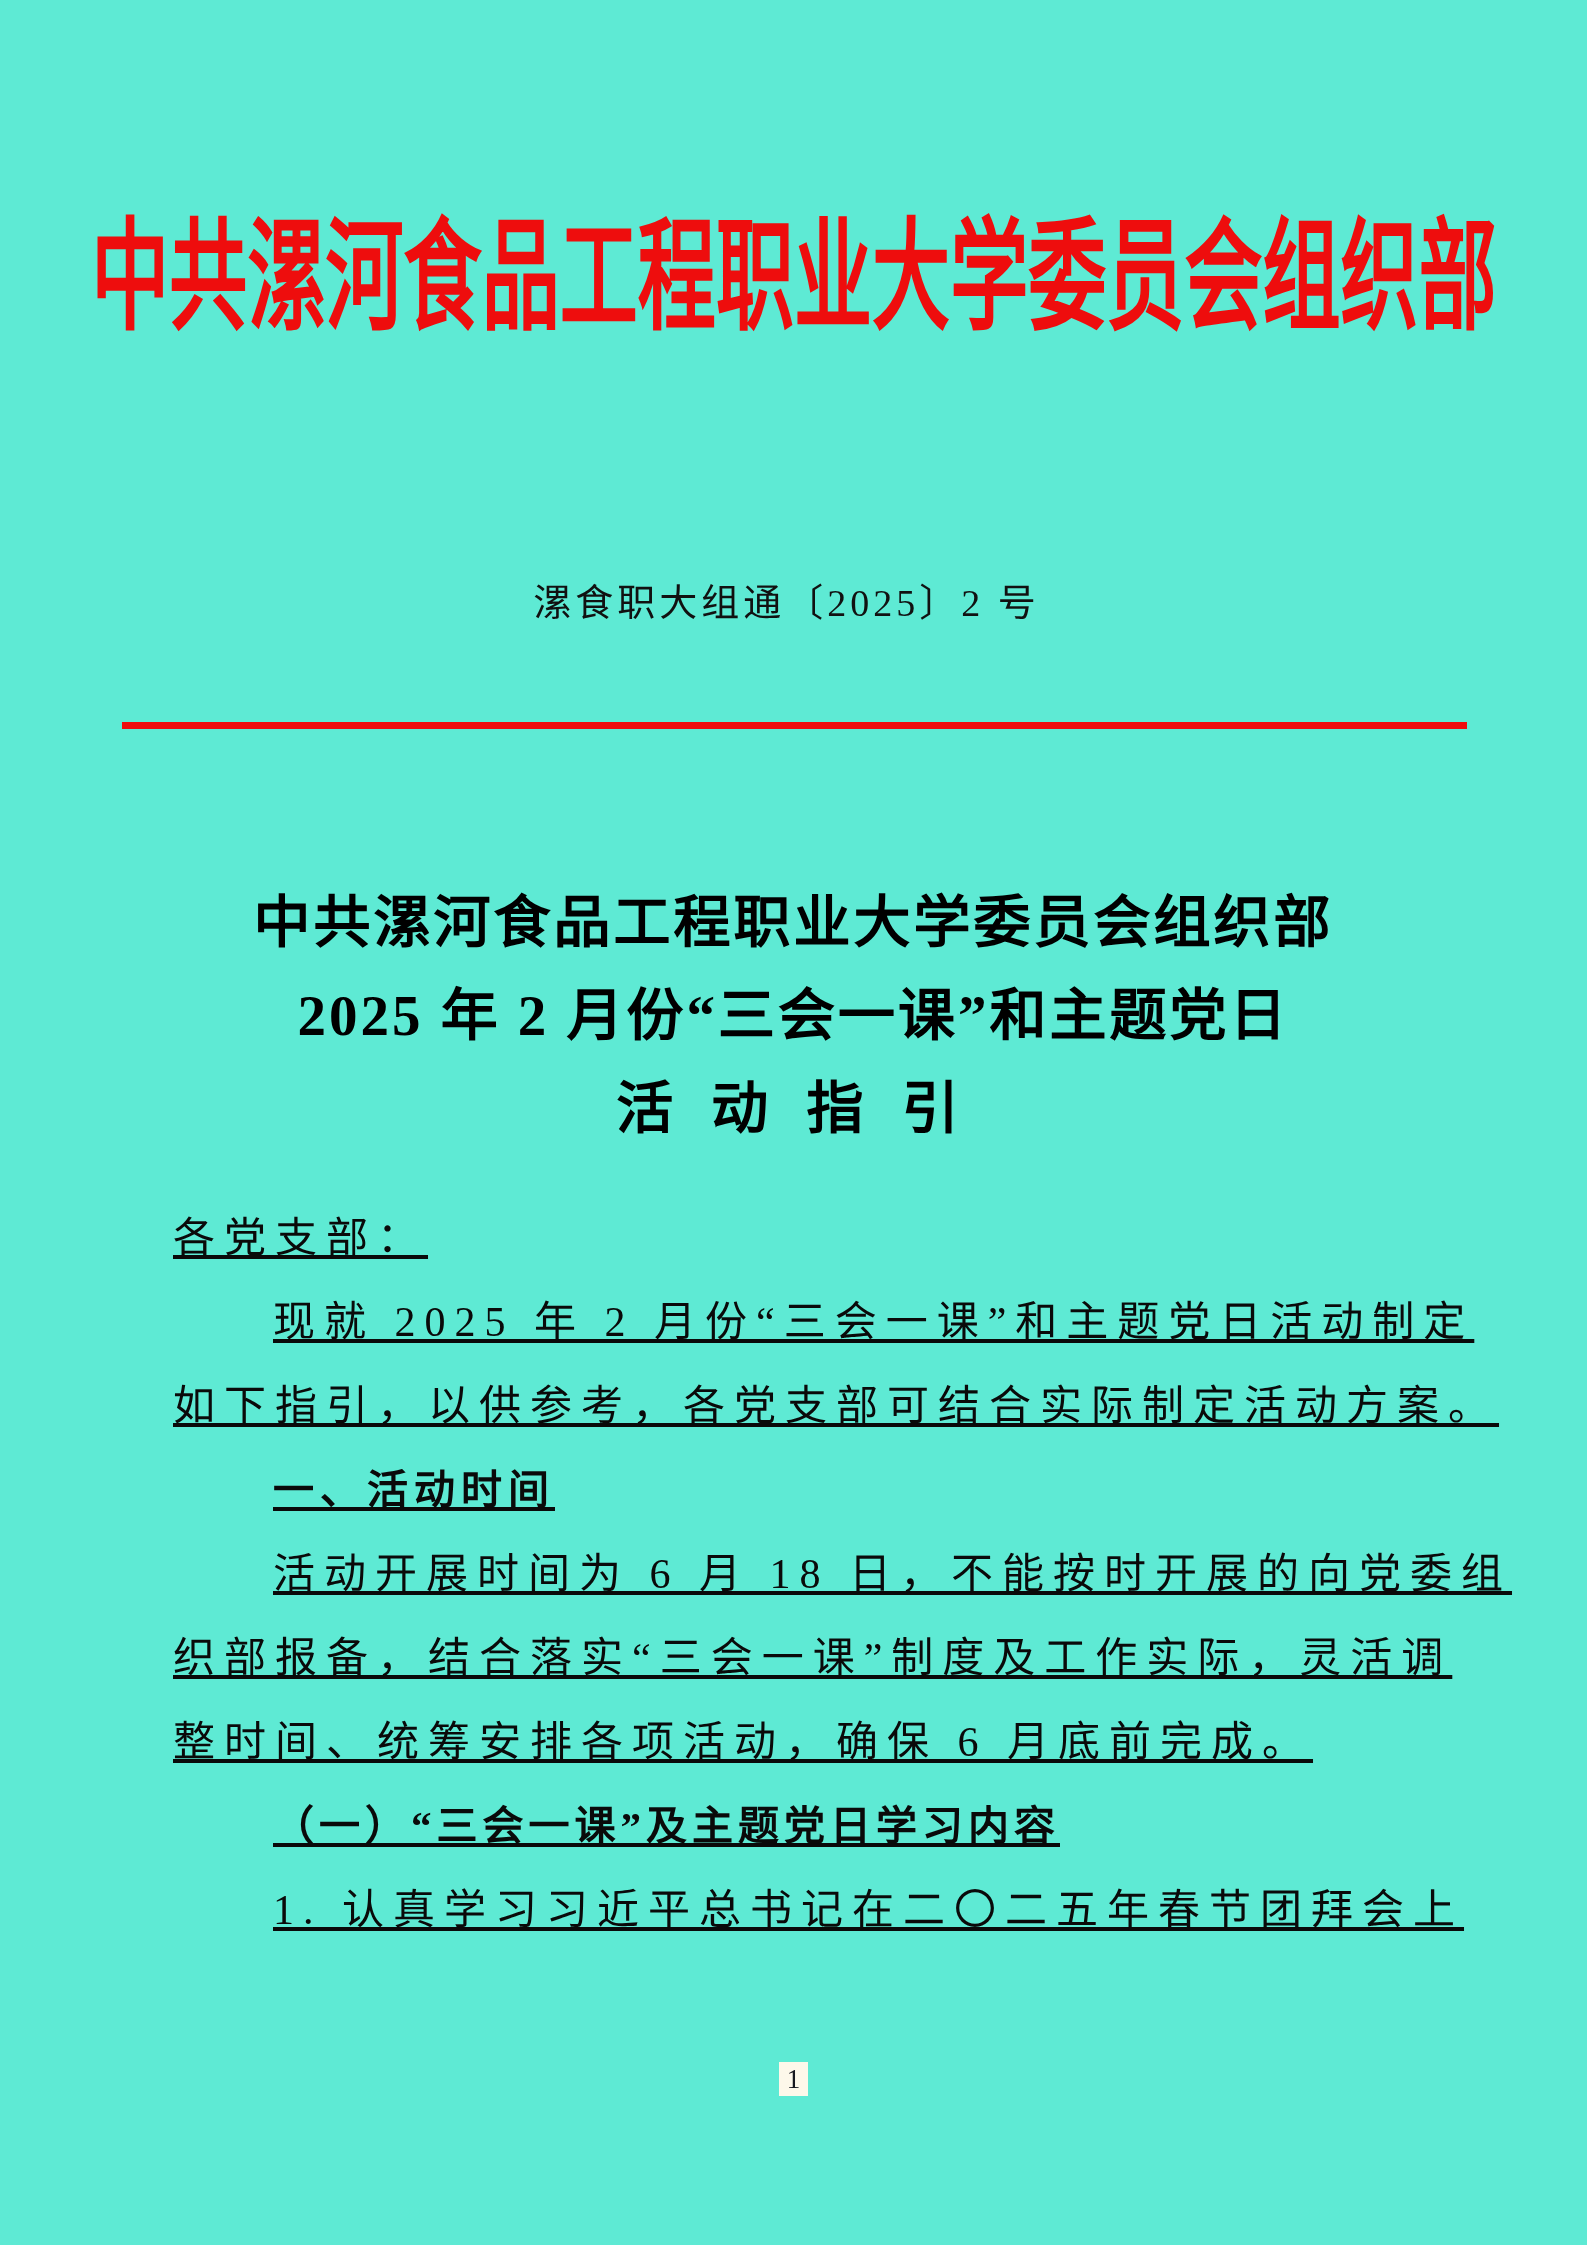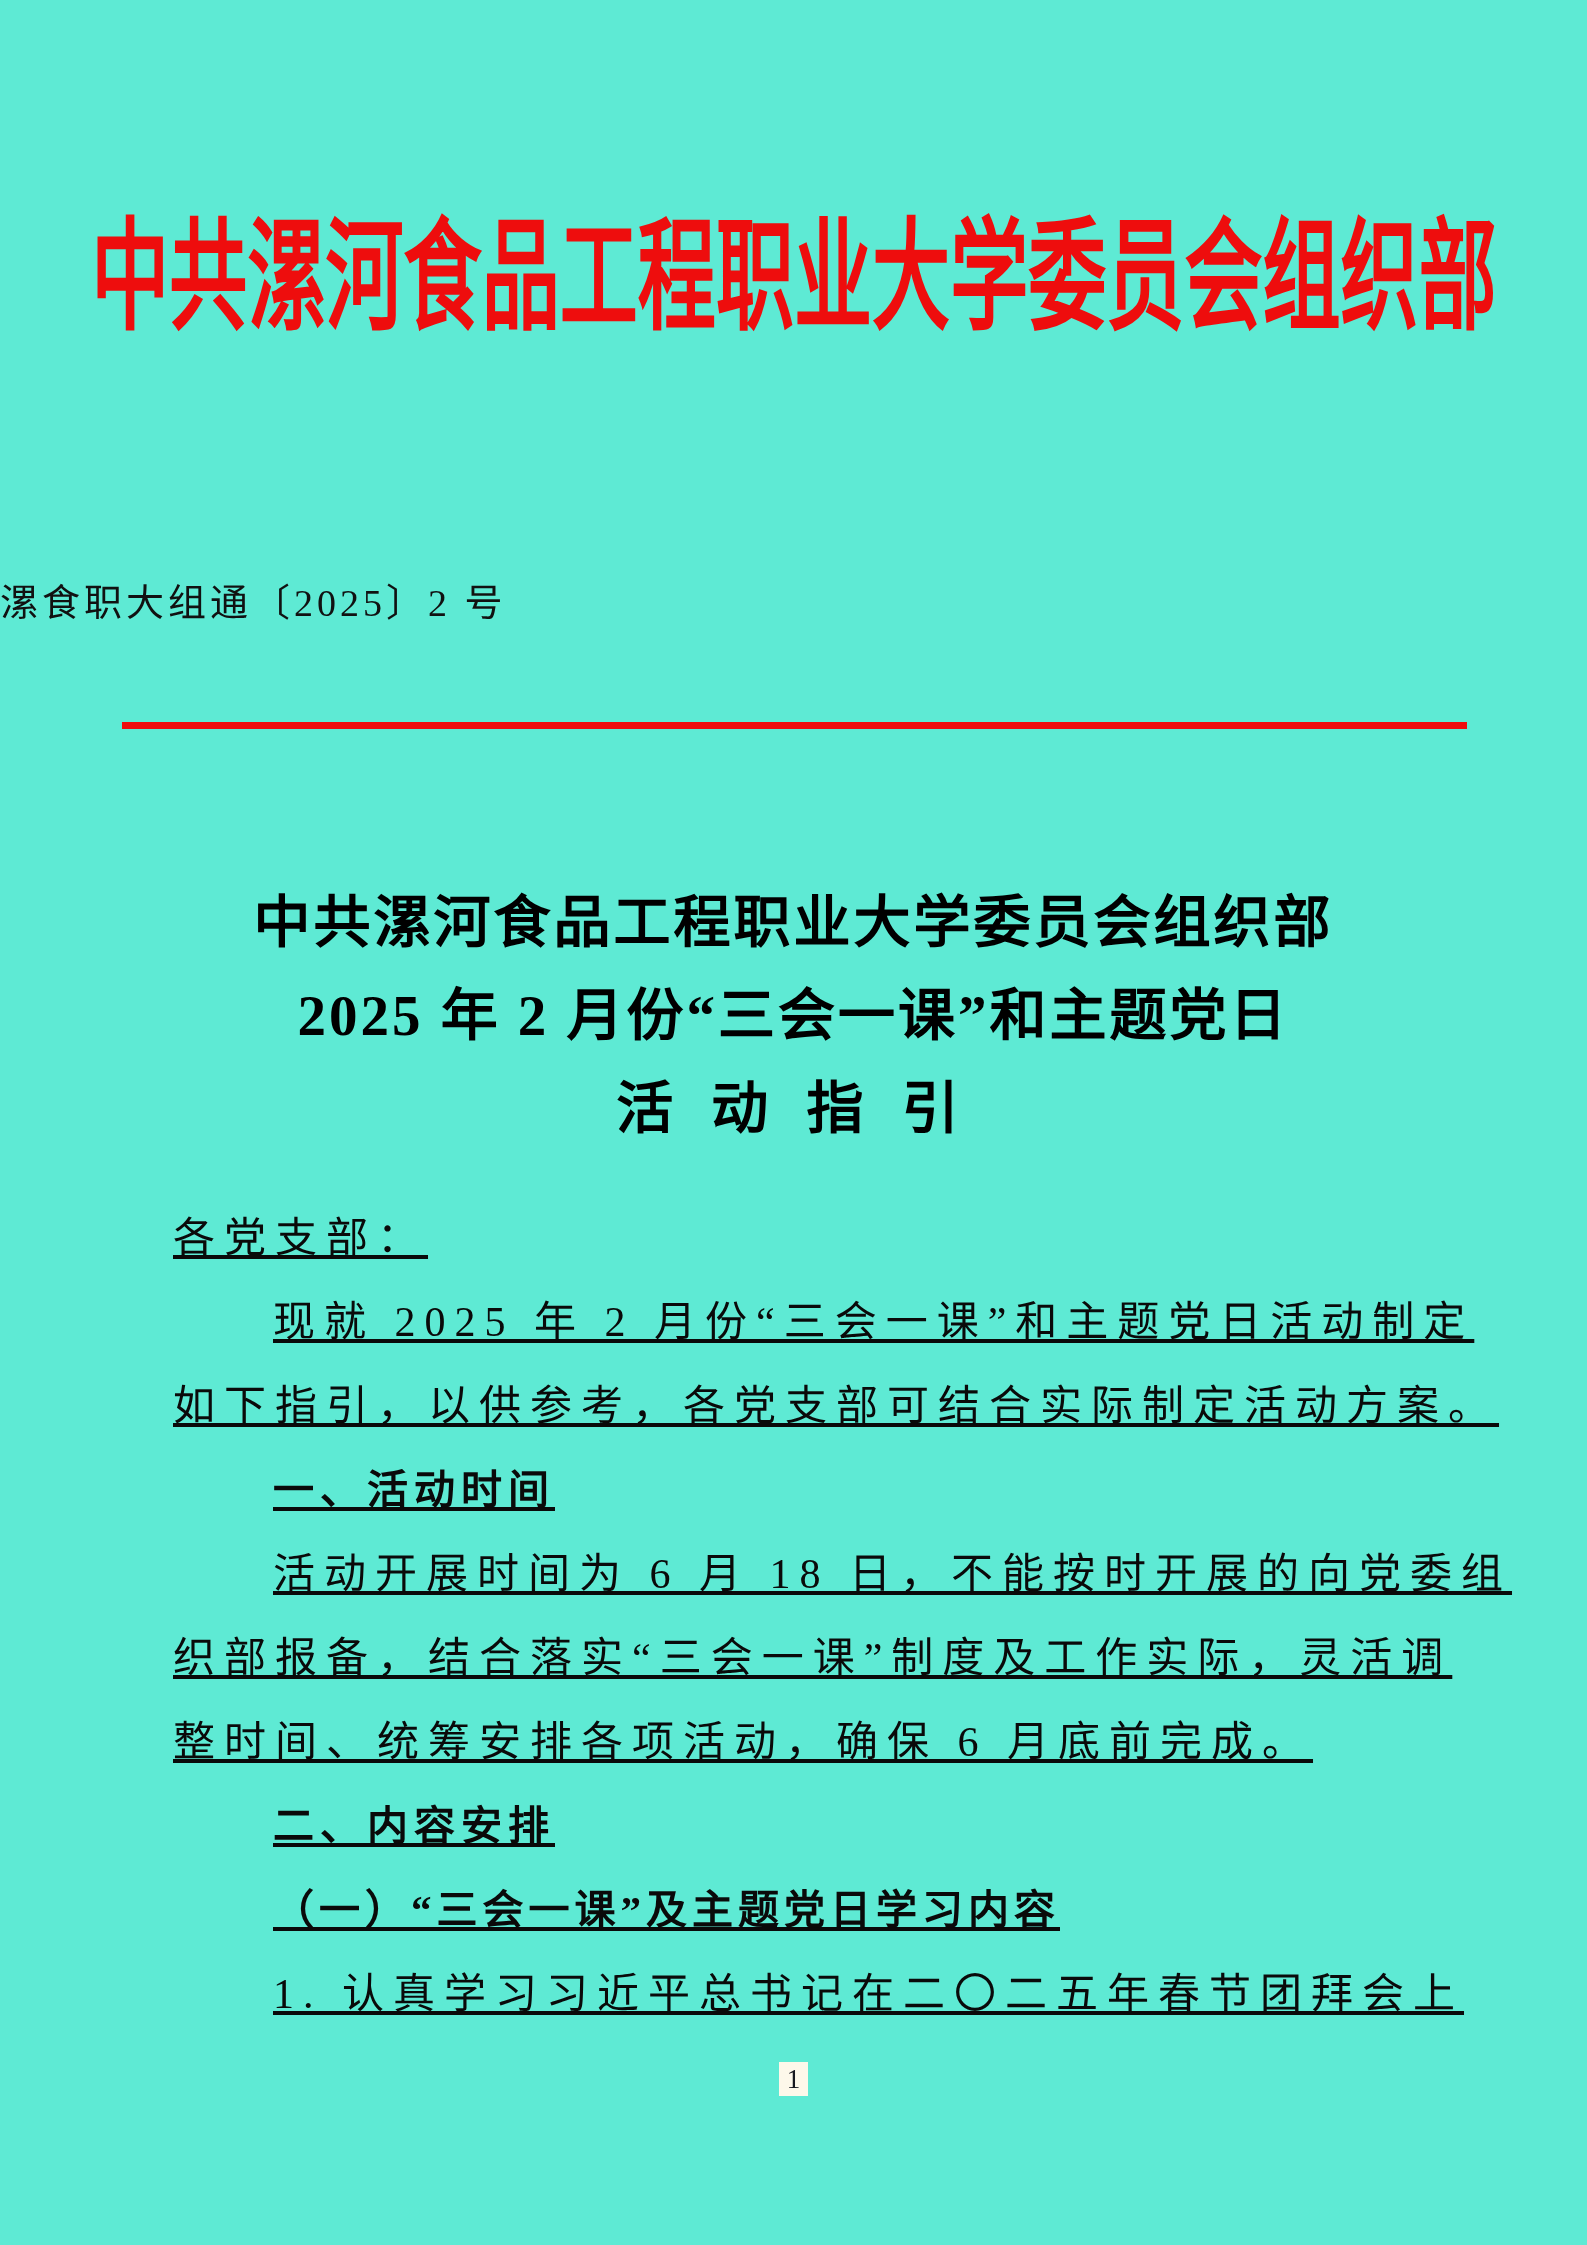--- a/index.html
+++ b/index.html
@@ -38,20 +38,21 @@
     transform: scaleX(0.64);
     transform-origin: center center;
   }
 
   
   .doc-number {
     position: absolute;
     top: 580px;
     left: 0;
     right: 14px;
+    text-align: center;
     font-family: "Liberation Serif", serif;
     font-size: 38px;
     line-height: 46px;
     letter-spacing: 4px;
     color: #111111;
     white-space: nowrap;
   }
 
   
   .red-rule {
@@ -152,21 +153,20 @@
   </div>
 
   <div class="body-block">
     <div class="body-line">各党支部：</div>
     <div class="body-line indent">现就 2025 年 2 月份“三会一课”和主题党日活动制定</div>
     <div class="body-line">如下指引，以供参考，各党支部可结合实际制定活动方案。</div>
     <div class="body-line indent heading-hei">一、活动时间</div>
     <div class="body-line indent">活动开展时间为 6 月 18 日，不能按时开展的向党委组</div>
     <div class="body-line">织部报备，结合落实“三会一课”制度及工作实际，灵活调</div>
     <div class="body-line">整时间、统筹安排各项活动，确保 6 月底前完成。</div>
-    <div class="body-line indent heading-hei">二、内容安排</div>
     <div class="body-line indent heading-kai">（一）“三会一课”及主题党日学习内容</div>
     <div class="body-line indent">1. 认真学习习近平总书记在二〇二五年春节团拜会上</div>
   </div>
 
   <div class="footer">
     <span class="page-number">1</span>
   </div>
 
 </div>
 

